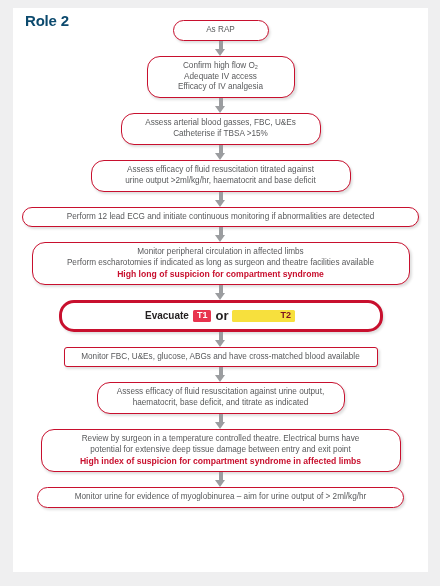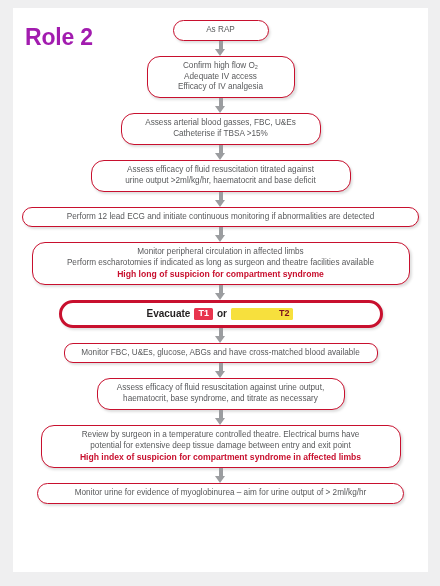--- a/index.html
+++ b/index.html
@@ -20,24 +20,24 @@
     top: 8px;
     width: 415px;
     height: 564px;
     background: #ffffff;
     box-sizing: border-box;
   }
 
   #title {
     position: absolute;
     left: 12px;
-    top: 16px;
-    font-size: 23px;
+    top: 4px;
+    font-size: 15px;
     font-weight: bold;
-    color: #a21caf;
+    color: #0c4a6e;
     letter-spacing: -0.2px;
   }
 
   
   #flow {
     position: absolute;
     left: 0;
     top: 0;
     width: 415px;
     display: flex;
@@ -104,33 +104,33 @@
     font-weight: bold;
     font-size: 9px;
     line-height: 1.05;
     border-radius: 1.5px;
     vertical-align: middle;
     margin: 0 1px;
   }
   .badge.t1 { background: #e8344e; color: #ffffff; }
   .badge.t2 { background: #f7e03d; color: #7d1020; padding-left: 48px; }
   .evac-label { font-weight: bold; color: #231f20; font-size: 10px; }
-  .evac-or { font-weight: bold; color: #231f20; font-size: 10px; }
+  .evac-or { font-weight: bold; color: #231f20; font-size: 13px; }
   .evac-tail { color: #58595b; font-size: 8.4px; }
   .evac-row { white-space: nowrap; display: flex; align-items: center; justify-content: center; gap: 3px; }
 
   
   .w-rap   { width: 96px;  border-radius: 11px; }
   .w-conf  { width: 148px; }
   .w-abg   { width: 200px; }
   .w-fluid { width: 260px; }
   .w-ecg   { width: 397px; border-radius: 11px; }
   .w-perf  { width: 378px; }
   .w-evac  { width: 324px; }
-  .w-mon   { width: 314px; border-radius: 9px; }
+  .w-mon   { width: 314px; border-radius: 3px; }
   .w-fluid2{ width: 248px; }
   .w-rev   { width: 360px; }
   .w-uri   { width: 367px; border-radius: 11px; }
 
   .sp0 { height: 12px; }
 </style>
 </head>
 <body>
 
 <div id="page">
@@ -219,21 +219,21 @@
       <span class="line">Monitor FBC, U&amp;Es, glucose, ABGs and have cross-matched blood available</span>
     </div>
 
     <div class="arrow">
       <span class="stem"></span>
       <span class="head"></span>
     </div>
 
     <div class="node w-fluid2">
       <span class="line">Assess efficacy of fluid resuscitation against urine output,</span>
-      <span class="line">haematocrit, base syndrome, and titrate as necessary</span>
+      <span class="line">haematocrit, base deficit, and titrate as indicated</span>
     </div>
 
     <div class="arrow">
       <span class="stem"></span>
       <span class="head"></span>
     </div>
 
     <div class="node w-rev">
       <span class="line">Review by surgeon in a temperature controlled theatre. Electrical burns have</span>
       <span class="line">potential for extensive deep tissue damage between entry and exit point</span>

